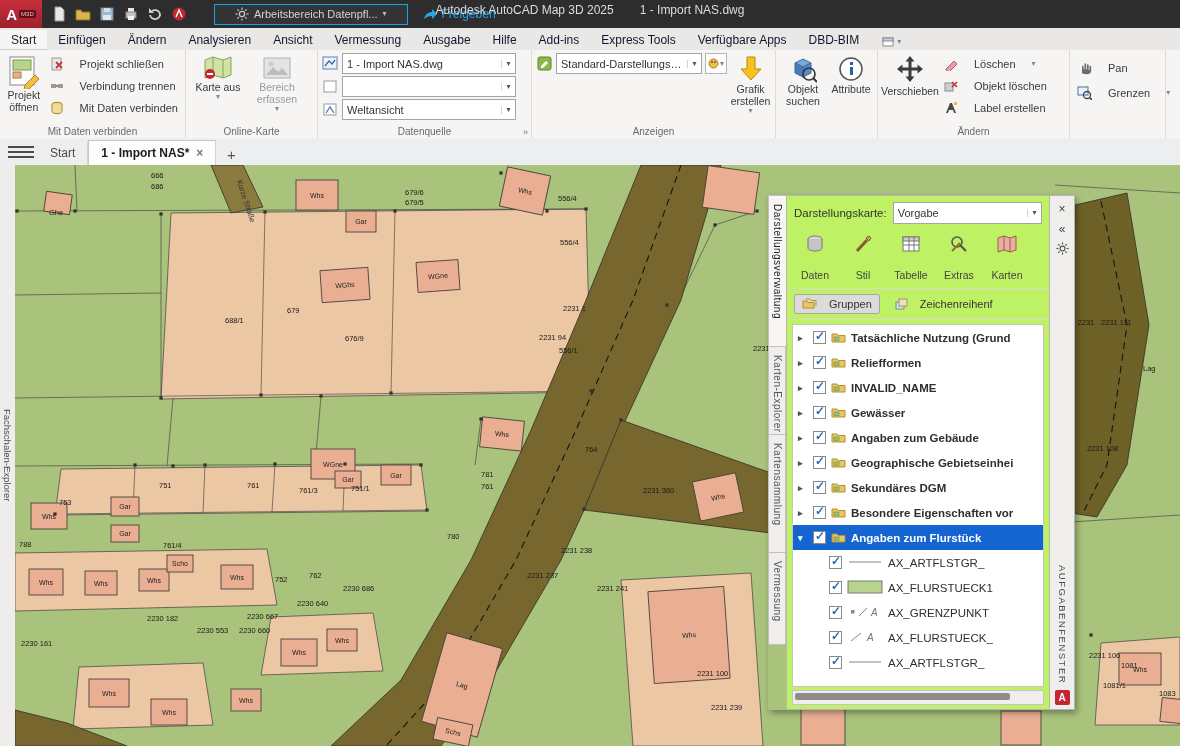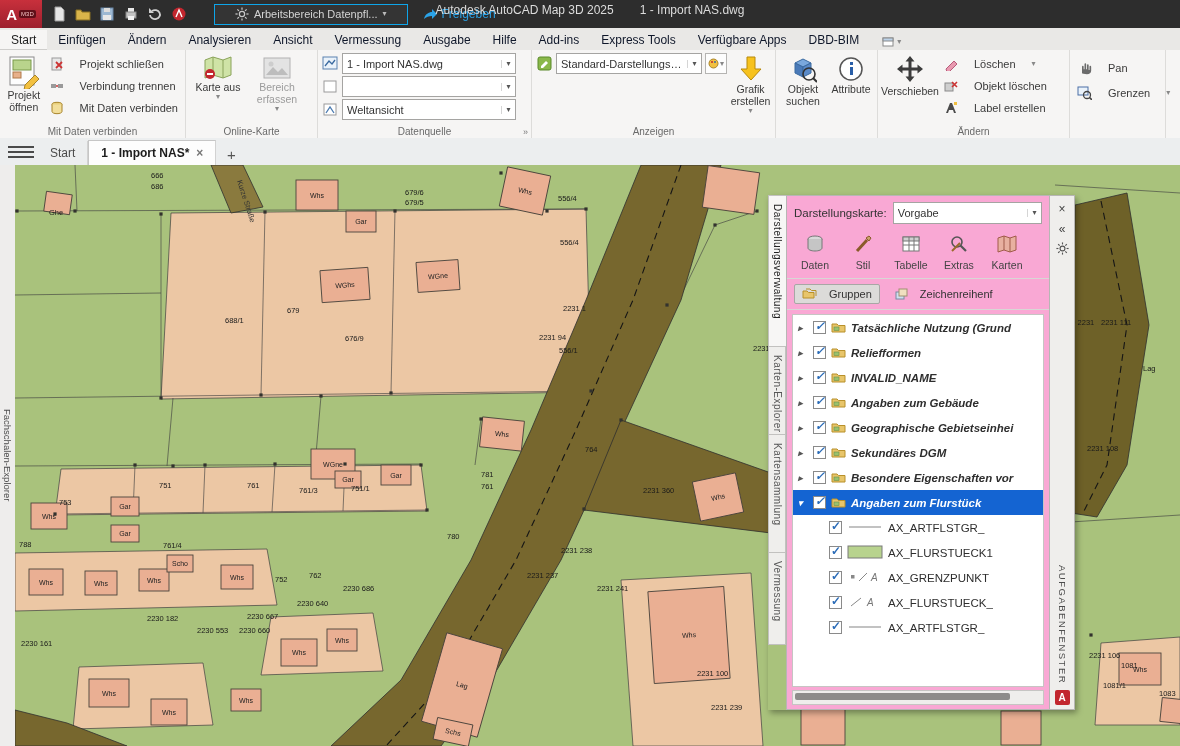--- a/index.html
+++ b/index.html
@@ -58,31 +58,31 @@
   
   .palette{position:absolute;left:768px;top:195px;width:307px;height:515px;display:flex;box-shadow:2px 3px 6px rgba(0,0,0,.35);}
   .vtabs{width:18px;display:flex;flex-direction:column;}
   .vtab{writing-mode:vertical-rl;font-size:10px;color:#555;background:#efeeec;border:1px solid #c2c1bf;border-left:1px solid #c2c1bf;display:flex;align-items:center;padding:8px 0;box-sizing:border-box;cursor:pointer;white-space:nowrap;letter-spacing:.5px;}
   .vtab + .vtab{border-top:none;}
   .vtab.active{background:#f7f6f5;border-right:none;color:#222;}
   .vtab:nth-child(1){height:152px;}
   .vtab:nth-child(2){height:88px;}
   .vtab:nth-child(3){height:118px;}
   .vtab:nth-child(4){height:92px;}
-  .pbody{width:264px;background:#f9a8d4;border:1px solid #b7b6b4;box-sizing:border-box;display:flex;flex-direction:column;}
+  .pbody{width:264px;background:#bef264;border:1px solid #b7b6b4;box-sizing:border-box;display:flex;flex-direction:column;}
   .phead{display:flex;align-items:center;gap:6px;padding:6px 7px 4px 7px;font-size:11.5px;color:#333;}
   .phead .combo{flex:1;height:20px;}
   .ptools{display:flex;align-items:flex-start;padding:2px 4px 4px 6px;gap:4px;border-bottom:1px solid #d8d7d5;}
-  .ptool{width:44px;display:flex;flex-direction:column;align-items:center;gap:2px;font-size:10.5px;color:#444;padding:3px 0;cursor:pointer;border-radius:2px;}
+  .ptool{width:44px;display:flex;flex-direction:column;align-items:center;gap:12px;font-size:10.5px;color:#444;padding:3px 0;cursor:pointer;border-radius:2px;}
   .pbtnrow{display:flex;align-items:center;gap:8px;padding:5px 7px;border-bottom:1px solid #d8d7d5;}
   .pbtn{display:flex;align-items:center;gap:11px;font-size:11px;color:#333;padding:3px 7px;cursor:pointer;border-radius:2px;white-space:nowrap;}
   .pbtn.pressed{background:#dcdbd9;border:1px solid #a8a7a5;}
   .ptree{flex:1;background:#fff;border:1px solid #c6c5c3;margin:4px 5px 0 5px;overflow:hidden;position:relative;}
   .trow{height:25px;display:flex;align-items:center;gap:5px;padding-left:5px;font-size:11.5px;color:#2e2e2e;cursor:pointer;white-space:nowrap;}
-  .trow.group{font-weight:bold;font-style:italic;}
+  .trow.group{font-weight:bold;}
   .trow.selected{background:#1464d2;color:#fff;}
   .trow.child{padding-left:36px;align-items:center;}
   .chev-c{width:10px;color:#555;font-size:9px;}
   .chev-c::after{content:"▸";}
   .chev-o{width:10px;color:#555;font-size:9px;}
   .trow.selected .chev-o{color:#fff;}
   .chev-o::after{content:"▾";}
   .cb{width:13px;height:13px;background:#fff;border:1px solid #8a8a8a;box-sizing:border-box;position:relative;flex:0 0 13px;cursor:pointer;}
   .cb.on::after{content:"✓";position:absolute;left:1px;top:-3px;font-size:12px;font-weight:bold;color:#2b6cb8;}
   .hscroll{height:13px;margin:3px 5px 4px 5px;background:#efeeec;border:1px solid #c6c5c3;position:relative;}
@@ -779,20 +779,29 @@
               </svg></span>
             <span>INVALID_NAME</span>
           </div>
           <div class="trow group">
             <span class="chev-c"></span>
             <span class="cb on"></span>
             <span><svg width="15" height="12">
                 <path d="M1 3h5l1.5 1.5H14V11H1z" fill="#e8c56a" stroke="#b8902a"></path>
                 <rect x="3" y="6" width="5" height="3.5" fill="#9ac16e" stroke="#6a914a" stroke-width="0.6"></rect>
               </svg></span>
+            <span>Gewässer</span>
+          </div>
+          <div class="trow group">
+            <span class="chev-c"></span>
+            <span class="cb on"></span>
+            <span><svg width="15" height="12">
+                <path d="M1 3h5l1.5 1.5H14V11H1z" fill="#e8c56a" stroke="#b8902a"></path>
+                <rect x="3" y="6" width="5" height="3.5" fill="#9ac16e" stroke="#6a914a" stroke-width="0.6"></rect>
+              </svg></span>
             <span>Angaben zum Gebäude</span>
           </div>
           <div class="trow group">
             <span class="chev-c"></span>
             <span class="cb on"></span>
             <span><svg width="15" height="12">
                 <path d="M1 3h5l1.5 1.5H14V11H1z" fill="#e8c56a" stroke="#b8902a"></path>
                 <rect x="3" y="6" width="5" height="3.5" fill="#9ac16e" stroke="#6a914a" stroke-width="0.6"></rect>
               </svg></span>
             <span>Geographische Gebietseinhei</span>

